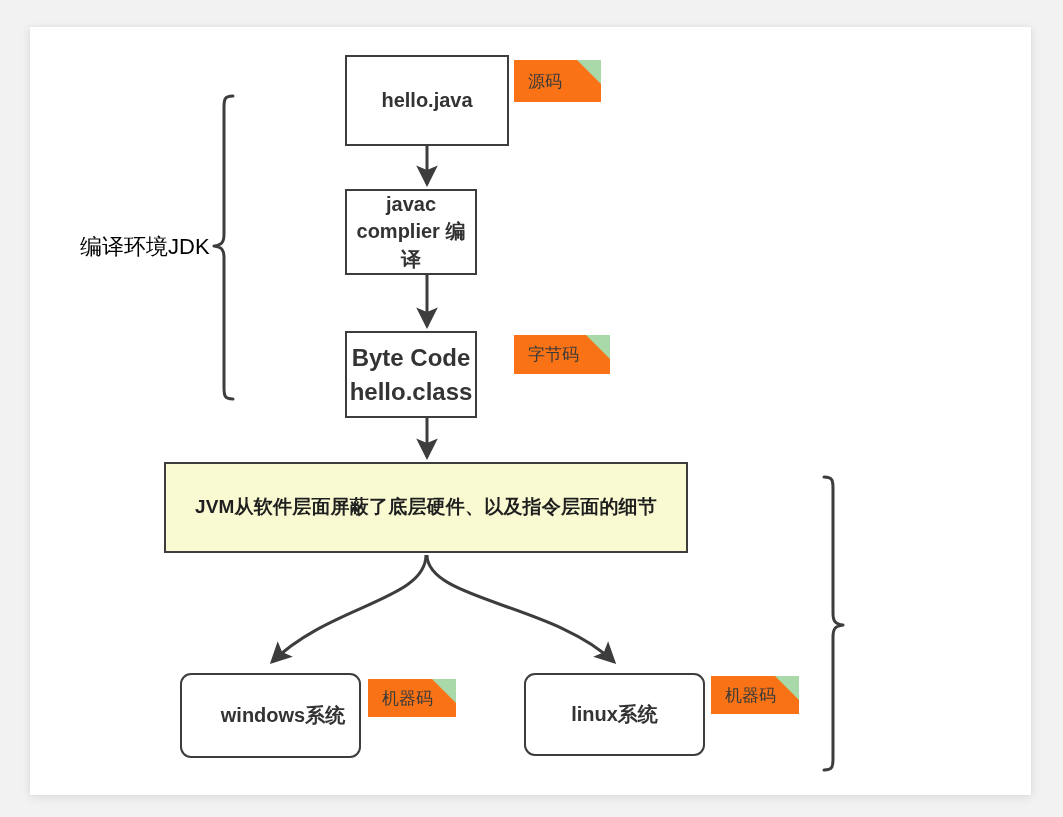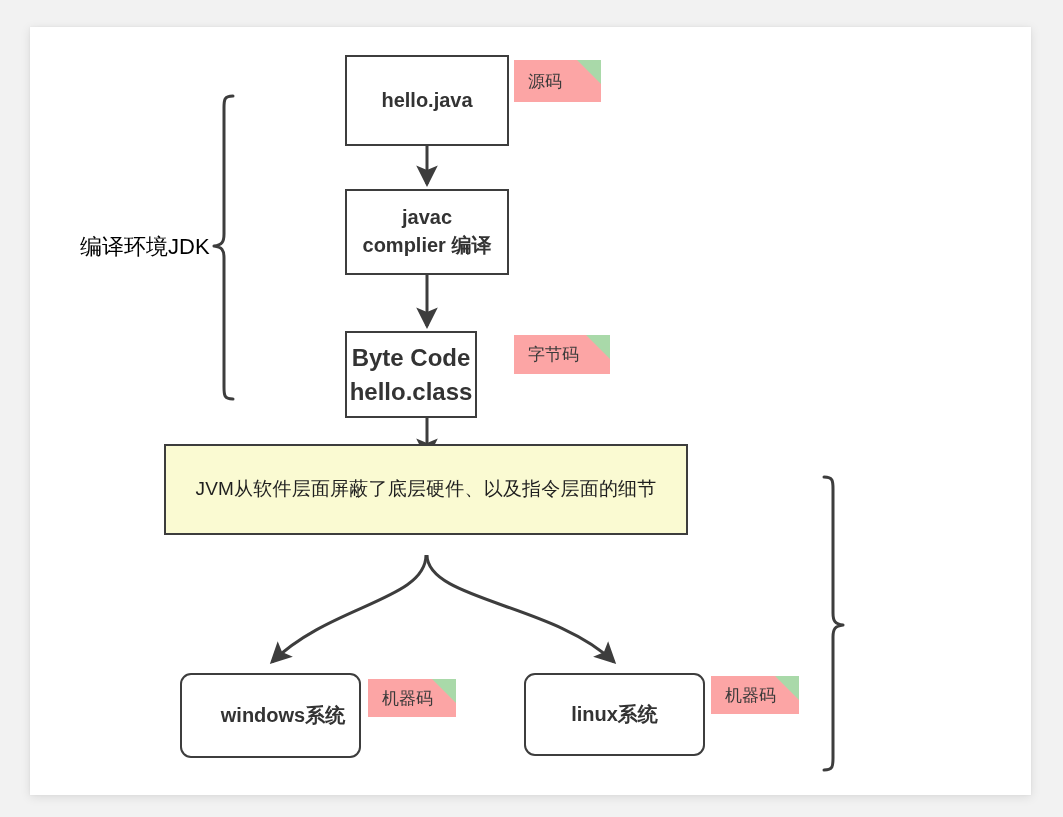--- a/index.html
+++ b/index.html
@@ -50,41 +50,41 @@
     background: #ffffff;
     border: 2.5px solid #3d3d3d;
     line-height: 1.38;
     white-space: pre-line;
     font-weight: bold;
   }
   .node.rect { border-radius: 0; }
   .node.round { border-radius: 11px; }
 
   #node-hellojava { left: 345px; top: 55px;  width: 164px; height: 91px; font-size: 20px; }
-  #node-javac     { left: 345px; top: 189px; width: 164px; height: 86px; font-size: 20px; }
+  #node-javac     { left: 345px; top: 189px; width: 132px; height: 86px; font-size: 20px; }
   #node-bytecode  { left: 345px; top: 331px; width: 132px; height: 87px; font-size: 24px; }
 
   #node-jvm {
-    left: 164px; top: 444px; width: 524px; height: 91px;
+    left: 164px; top: 462px; width: 524px; height: 91px;
     background: #fafad2;
     border: 2.5px solid #3d3d3d;
     font-size: 19px;
-    font-weight: normal;
+    font-weight: bold;
     color: #1f1f1f;
     letter-spacing: 0.2px;
   }
 
   #node-windows { left: 180px; top: 673px; width: 181px; height: 85px; font-size: 20px; padding-left: 25px; }
   #node-linux   { left: 524px; top: 673px; width: 181px; height: 83px; font-size: 20px; }
 
   
   .note {
     position: absolute;
     box-sizing: border-box;
-    background: #fca5a5;
+    background: #f97316;
     color: #3a3a3a;
     font-size: 17px;
     display: flex;
     align-items: center;
     padding-left: 14px;
   }
   .note .fold {
     position: absolute;
     right: 0;
     top: 0;

